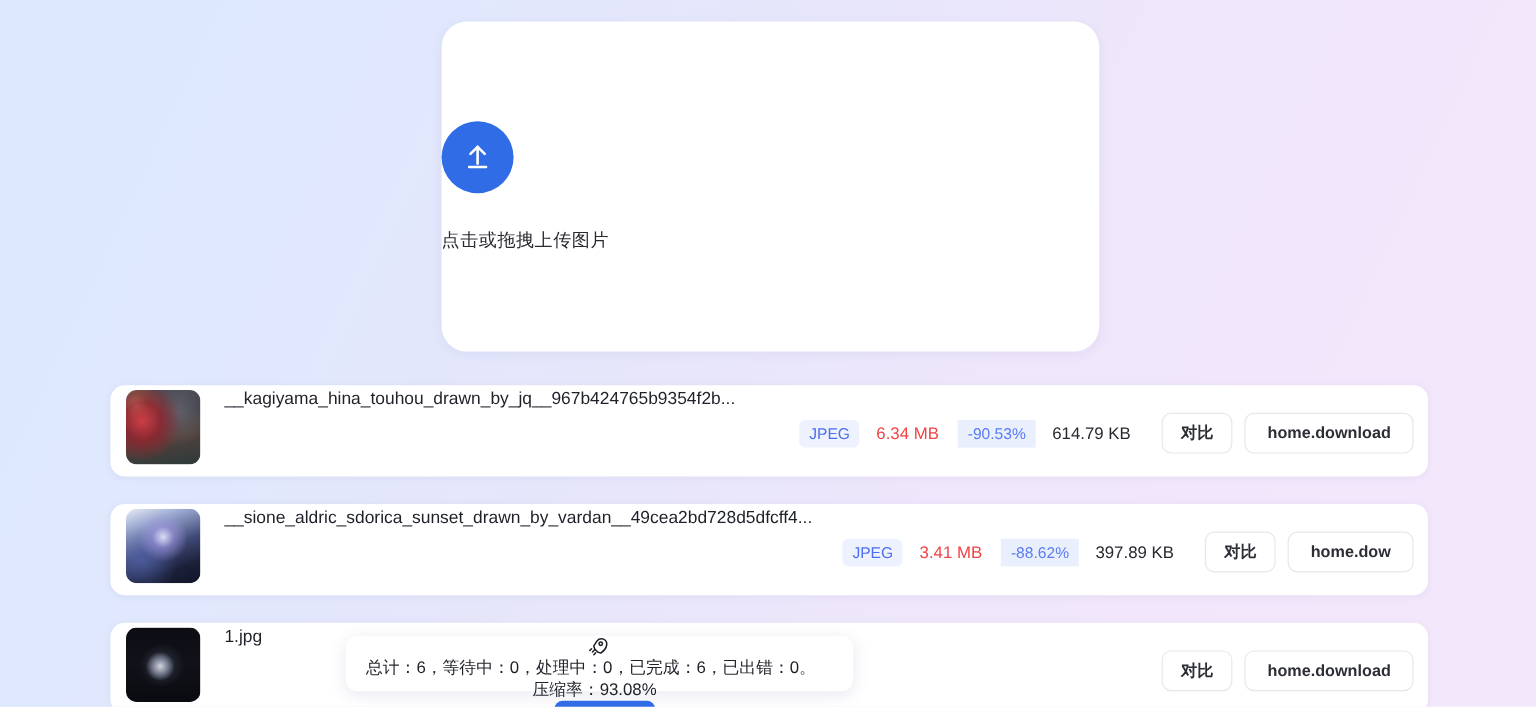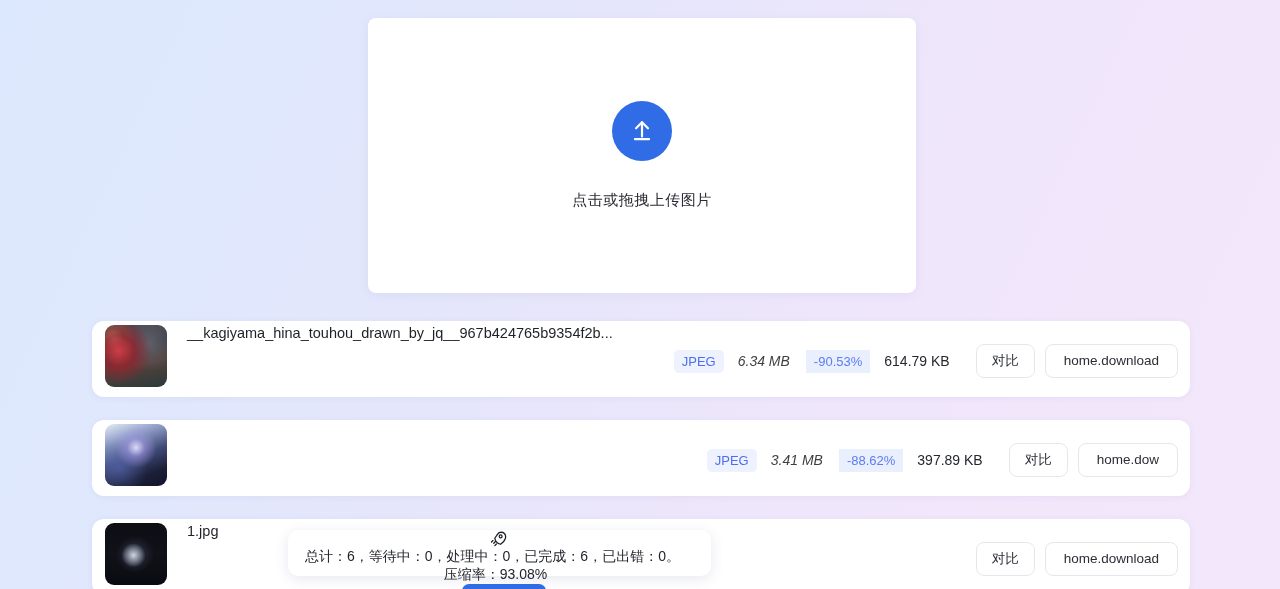--- a/index.html
+++ b/index.html
@@ -25,25 +25,25 @@
   }
 
   
   .upload-card {
     position: absolute;
     left: 368px;
     top: 18px;
     width: 548px;
     height: 275px;
     background: #ffffff;
-    border-radius: 8px;
+    border-radius: 21px;
     box-shadow: 0 2px 10px rgba(90, 100, 160, 0.08);
     display: flex;
     flex-direction: column;
-    align-items: center;
+    align-items: flex-start;
     justify-content: center;
     cursor: pointer;
   }
 
   .upload-circle {
     width: 60px;
     height: 60px;
     border-radius: 50%;
     background: #2f6ce5;
     display: flex;
@@ -132,23 +132,22 @@
     font-size: 13px;
     color: #4c6ef0;
     background: #eef1fe;
     border-radius: 5px;
     padding: 4px 8px;
     margin-right: 14px;
   }
 
   .size-orig {
     font-size: 14px;
-    color: #404040;
+    color: #ef4444;
     margin-right: 16px;
-    font-style: italic;
   }
 
   .badge-ratio {
     font-size: 13px;
     color: #5b7cf3;
     background: #eaeffe;
     border-radius: 0;
     padding: 4px 8px;
     margin-right: 14px;
   }
@@ -163,20 +162,21 @@
     font-size: 13.5px;
     color: #2c2e36;
     background: #ffffff;
     border: 1px solid #e6e7ed;
     border-radius: 8px;
     padding: 9px 15px;
     margin-left: 10px;
     cursor: pointer;
     white-space: nowrap;
     line-height: 1;
+    font-weight: bold;
   }
 
   .btn-ghost.wide { padding: 9px 18px; }
 
   
   .status-bar {
     position: absolute;
     left: 288px;
     top: 530px;
     height: 46px;
@@ -249,20 +249,21 @@
       <span class="size-orig">6.34 MB</span>
       <span class="badge-ratio">-90.53%</span>
       <span class="size-new">614.79 KB</span>
       <button class="btn-ghost">对比</button>
       <button class="btn-ghost wide">home.download</button>
     </div>
   </div>
 
   <div class="file-row">
     <div class="thumb thumb-2"></div>
+    <div class="file-name">__sione_aldric_sdorica_sunset_drawn_by_vardan__49cea2bd728d5dfcff4...</div>
     <div class="spacer"></div>
     <div class="meta">
       <span class="badge-type">JPEG</span>
       <span class="size-orig">3.41 MB</span>
       <span class="badge-ratio">-88.62%</span>
       <span class="size-new">397.89 KB</span>
       <button class="btn-ghost">对比</button>
       <button class="btn-ghost wide">home.dow</button>
     </div>
   </div>

